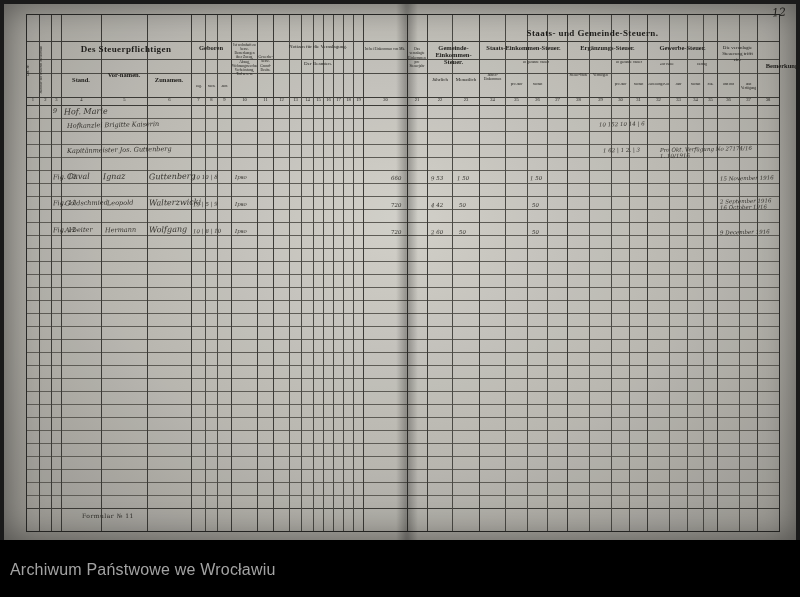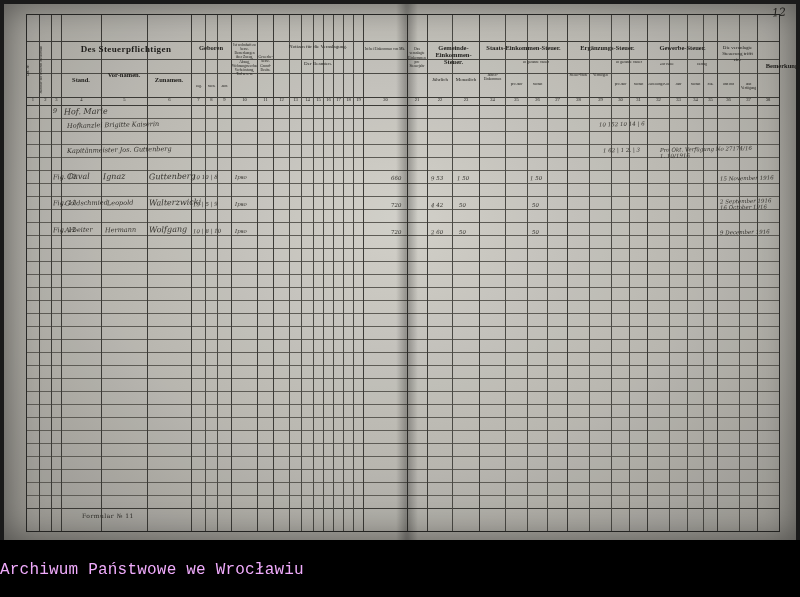--- a/index.html
+++ b/index.html
@@ -104,23 +104,23 @@
   }
 
   .footer-band {
     position: absolute;
     left: 0; top: 540px;
     width: 800px; height: 57px;
     background: #000;
   }
   .watermark {
     position: absolute;
-    left: 0; top: 561px;
-    color: #f0abfc;
-    font-family: Liberation Mono, monospace;
+    left: 10px; top: 561px;
+    color: #a3a3a3;
+    font-family: Liberation Sans, sans-serif;
     font-size: 16px;
     letter-spacing: .2px;
   }
   .stamp {
     position: absolute;
     left: 55px; top: 497px;
     font-family: "DejaVu Serif", serif;
     font-size: 6px;
     color: #2b2925;
     letter-spacing: .5px;
@@ -229,20 +229,21 @@
 
       <div class="hdr xs" style="left:205px; top:28px; width:25px; line-height:1.15;">Ist wohnhaft zu bezw. Bemerkungen über Zuzug, Abzug, Wohnungswechsel, Verheiratung, Tod u. s. w.</div>
 
       <div class="hdr sm" style="left:247px; top:29px; width:88px;">Notizen für die Veranlagung.</div>
       <div class="hdr sm" style="left:247px; top:46px; width:88px;">Der Beamten.</div>
       <div class="hdr xs" style="left:231px; top:40px; width:15px; line-height:1.2;">Gewerbe- bezw. Grund-Besitz.</div>
 
       <div class="hdr xs" style="left:337px; top:32px; width:42px; line-height:1.2;">Ist bei Einkommen von Mk.</div>
       <div class="hdr xs" style="left:381px; top:32px; width:18px; line-height:1.2;">Das veranlagte Einkommen pro Steuerjahr</div>
 
+      <div class="hdr big" style="left:401px; top:14px; width:329px;">Staats- und Gemeinde-Steuern.</div>
 
       <div class="hdr mid" style="left:401px; top:30px; width:51px;">Gemeinde-Einkommen-Steuer.</div>
       <div class="hdr mid" style="left:453px; top:30px; width:87px;">Staats-Einkommen-Steuer.</div>
       <div class="hdr mid" style="left:541px; top:30px; width:79px;">Ergänzungs-Steuer.</div>
       <div class="hdr mid" style="left:621px; top:30px; width:69px;">Gewerbe-Steuer.</div>
 
       <div class="hdr sm" style="left:401px; top:62px; width:24px;">Jährlich</div>
       <div class="hdr sm" style="left:426px; top:62px; width:26px;">Monatlich</div>
 
       <div class="hdr xs" style="left:453px; top:58px; width:25px; line-height:1.15;">Jahres-Einkommen</div>

